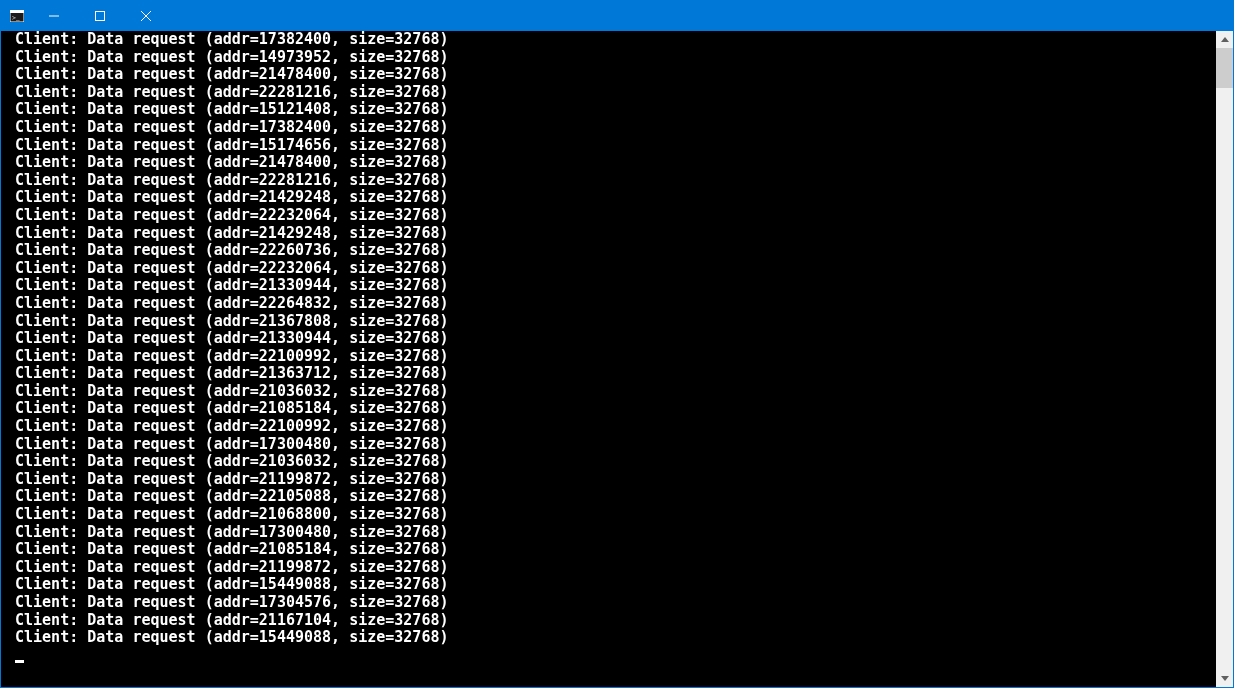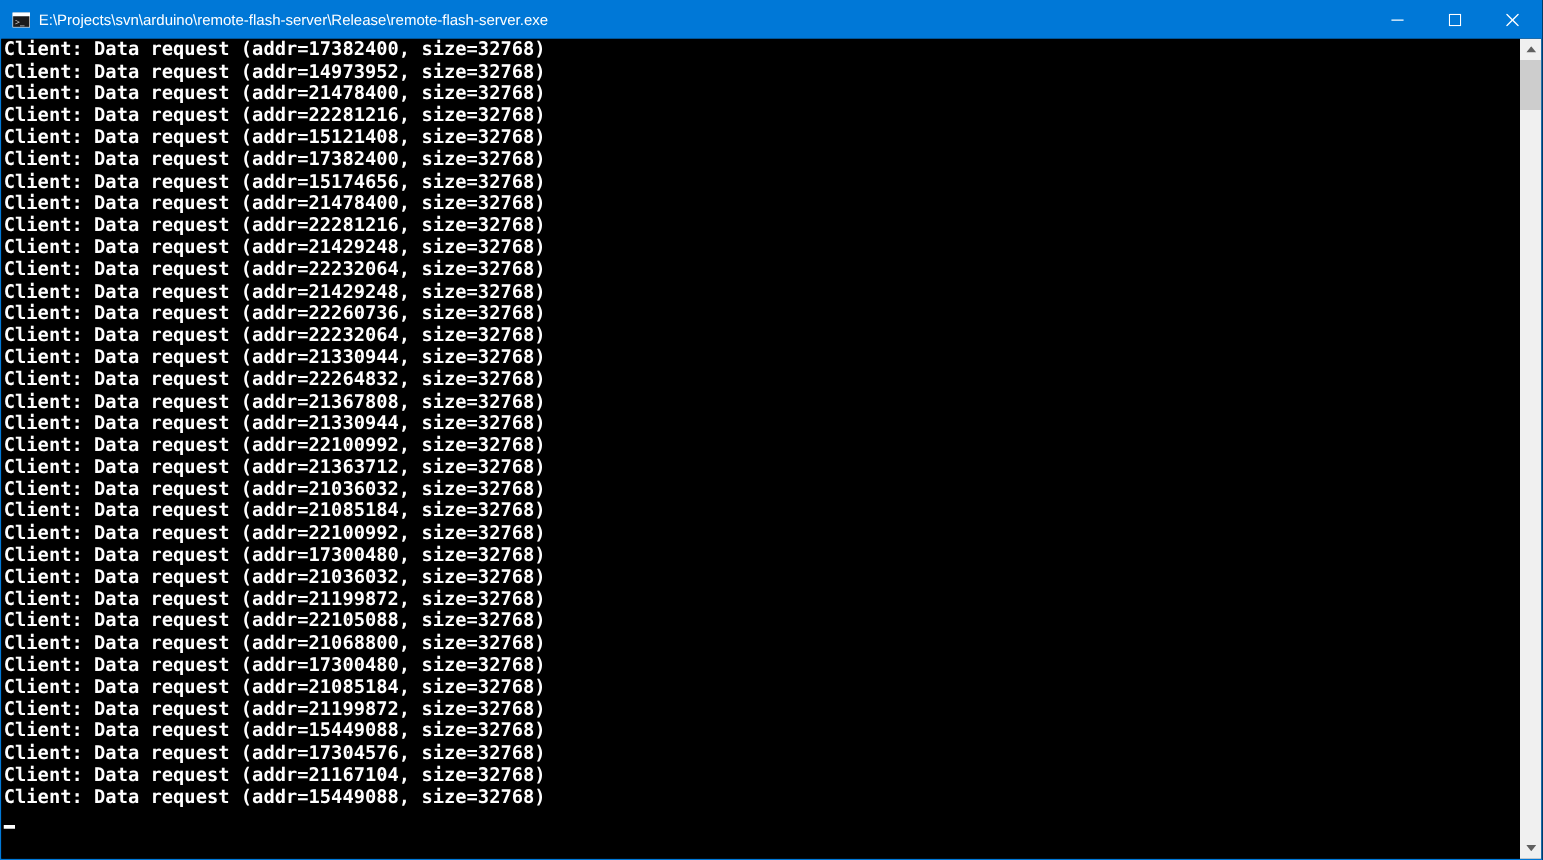--- a/index.html
+++ b/index.html
@@ -79,20 +79,21 @@
     font-family: Consolas, "Lucida Console", monospace;
     font-size: 15px;
     line-height: 17.6px;
     white-space: pre;
     overflow: hidden;
     padding-left: 2px;
     font-weight: bold;
   }
   .console .line {
     display: block;
+    margin-left: 12px;
   }
   .cursor {
     display: inline-block;
     width: 9px;
     height: 3px;
     background: #ffffff;
     vertical-align: bottom;
     margin-bottom: 1px;
   }
   .scrollbar {
@@ -134,21 +135,20 @@
 <div class="window">
 
   <div class="titlebar">
     <span class="app-icon">
       <svg width="14" height="12" viewBox="0 0 14 12">
         <rect x="0" y="0" width="14" height="12" fill="#1b1b1b" stroke="#ffffff" stroke-width="1"></rect>
         <rect x="0" y="0" width="14" height="3" fill="#ffffff"></rect>
         <text x="2" y="10" font-size="7" fill="#ffffff" font-family="Consolas">&gt;_</text>
       </svg>
     </span>
-    <span class="title-text">E:\Projects\svn\arduino\remote-flash-server\Release\remote-flash-server.exe</span>
     <div class="win-controls">
       <div class="win-btn">
         <svg width="10" height="10" viewBox="0 0 10 10">
             <line x1="0" y1="5" x2="10" y2="5" stroke="#fff" stroke-width="1"></line>
           </svg>
       </div>
       <div class="win-btn">
         <svg width="10" height="10" viewBox="0 0 10 10">
             <rect x="0.5" y="0.5" width="9" height="9" fill="none" stroke="#fff" stroke-width="1"></rect>
           </svg>

